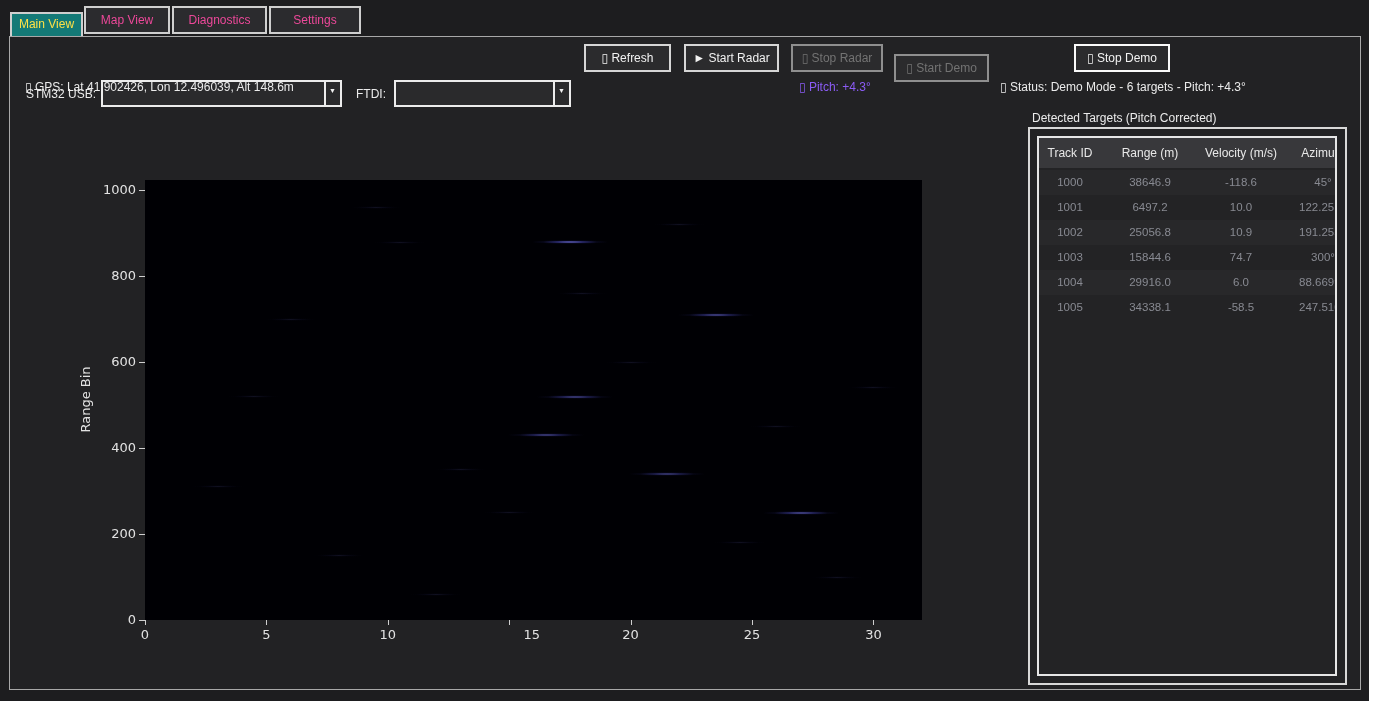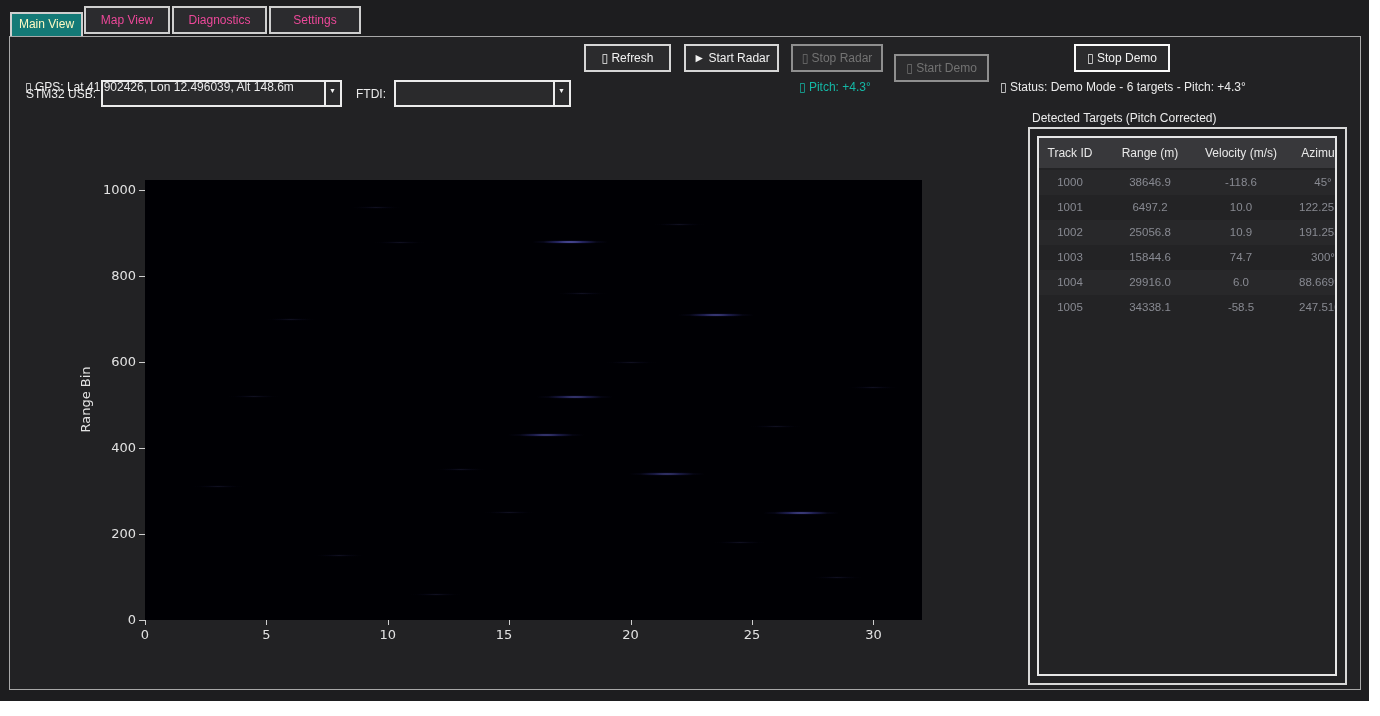--- a/index.html
+++ b/index.html
@@ -2,21 +2,21 @@
 <html><head>
 <meta charset="utf-8">
 <style>
   * { margin:0; padding:0; box-sizing:border-box; }
   html,body { width:1380px; height:716px; background:#ffffff; overflow:hidden;
               font-family:"Liberation Sans","DejaVu Sans",sans-serif; }
   .window { position:absolute; left:0; top:0; width:1369px; height:701px; background:#1d1d1f; }
   
   .tab { position:absolute; top:6px; height:28px; background:#2b2b2e; border:2px solid #cfcfcf;
          color:#ec4899; font-size:12px; text-align:center; line-height:24px; cursor:default; }
-  .tab.active { top:12px; height:25px; background:#147a77; color:#fef9c3; border-bottom:none; line-height:21px; }
+  .tab.active { top:12px; height:25px; background:#147a77; color:#fde047; border-bottom:none; line-height:21px; }
   
   .panel { position:absolute; left:9px; top:36px; width:1352px; height:654px;
            background:#222224; border:1px solid #a8a8a8; }
   .lbl { position:absolute; color:#ebebeb; font-size:12px; white-space:nowrap; }
   
   .combo { position:absolute; height:27px; background:#2a2a2c; border:2px solid #ececec; }
   .combo .arrowbox { position:absolute; right:0; top:0; width:16px; height:100%;
                      border-left:2px solid #ececec; background:#2a2a2c; }
   .combo .arrowbox:after { content:"▼"; position:absolute; left:3px; top:5px; font-size:7px; color:#f2f2f2; }
   
@@ -40,21 +40,21 @@
               border:2px solid #d8d8d8; background:#222224; }
   .listbox { position:absolute; left:1037px; top:136px; width:300px; height:540px;
              border:2px solid #e6e6e6; background:#232325; overflow:hidden; }
   .thead { position:absolute; left:0; top:0; width:320px; height:30px; background:#38383b;
            display:grid; grid-template-columns:62px 98px 84px 80px; color:#e8e8e8; font-size:12px; }
   .thead div { text-align:center; line-height:30px; overflow:hidden; white-space:nowrap; }
   .trow { position:absolute; left:0; width:320px; height:25px;
           display:grid; grid-template-columns:62px 98px 84px 80px; color:#888a92; font-size:11.5px; }
   .trow div { text-align:center; line-height:25px; overflow:hidden; white-space:nowrap; }
   .trow.alt { background:#28282a; }
-  .green { color:#14b8a6; }
+  .green { color:#8b5cf6; }
 </style>
 </head>
 <body>
 
 <div class="window">
   <div id="tabstrip">
       <div class="tab active" style="left: 10px; width: 73px;">Main View</div>
       <div class="tab" style="left: 84px; width: 86px;">Map View</div>
       <div class="tab" style="left: 172px; width: 95px;">Diagnostics</div>
       <div class="tab" style="left: 269px; width: 92px;">Settings</div>
@@ -116,21 +116,21 @@
       <div class="streak" style="left: 702.438px; top: 206.469px; width: 52px; height: 3px; opacity: 0.13; background: radial-gradient(closest-side, rgba(130, 130, 235, 0.95), rgba(70, 70, 180, 0.55) 40%, rgba(25, 25, 80, 0.25) 72%, rgba(0, 0, 0, 0) 100%);"></div>
     </div>
   <div id="ticks">
       <div class="tickmark" style="left: 145px; top: 620px; width: 1px; height: 5px;"></div>
       <div class="xticklabel" style="left: 125px;">0</div>
       <div class="tickmark" style="left: 266.406px; top: 620px; width: 1px; height: 5px;"></div>
       <div class="xticklabel" style="left: 246.406px;">5</div>
       <div class="tickmark" style="left: 387.812px; top: 620px; width: 1px; height: 5px;"></div>
       <div class="xticklabel" style="left: 367.812px;">10</div>
       <div class="tickmark" style="left: 509.219px; top: 620px; width: 1px; height: 5px;"></div>
-      <div class="xticklabel" style="left: 484px;">15</div>
+      <div class="xticklabel" style="left: 500px; text-align: right;">15</div>
       <div class="tickmark" style="left: 630.625px; top: 620px; width: 1px; height: 5px;"></div>
       <div class="xticklabel" style="left: 610.625px;">20</div>
       <div class="tickmark" style="left: 752.031px; top: 620px; width: 1px; height: 5px;"></div>
       <div class="xticklabel" style="left: 732.031px;">25</div>
       <div class="tickmark" style="left: 873.438px; top: 620px; width: 1px; height: 5px;"></div>
       <div class="xticklabel" style="left: 853.438px;">30</div>
       <div class="tickmark" style="left: 139px; top: 620px; width: 6px; height: 1px;"></div>
       <div class="yticklabel" style="left: 91px; top: 612px;">0</div>
       <div class="tickmark" style="left: 139px; top: 534.062px; width: 6px; height: 1px;"></div>
       <div class="yticklabel" style="left: 91px; top: 526.062px;">200</div>

